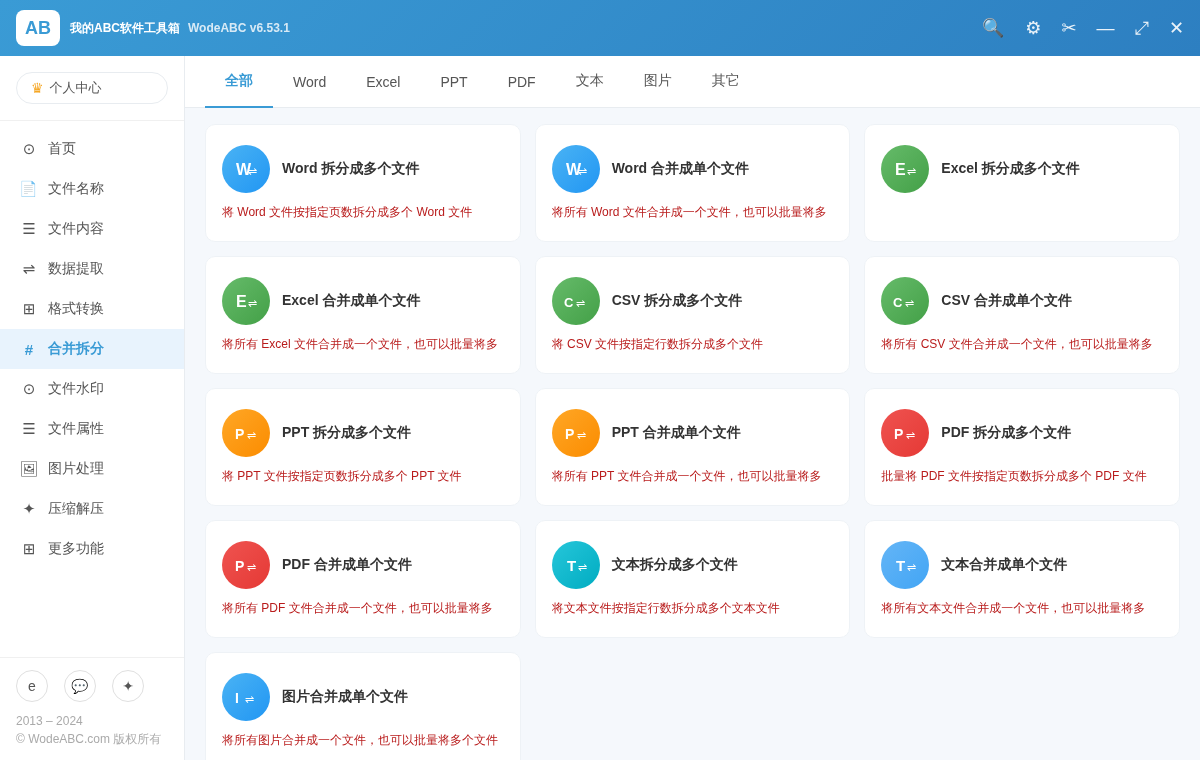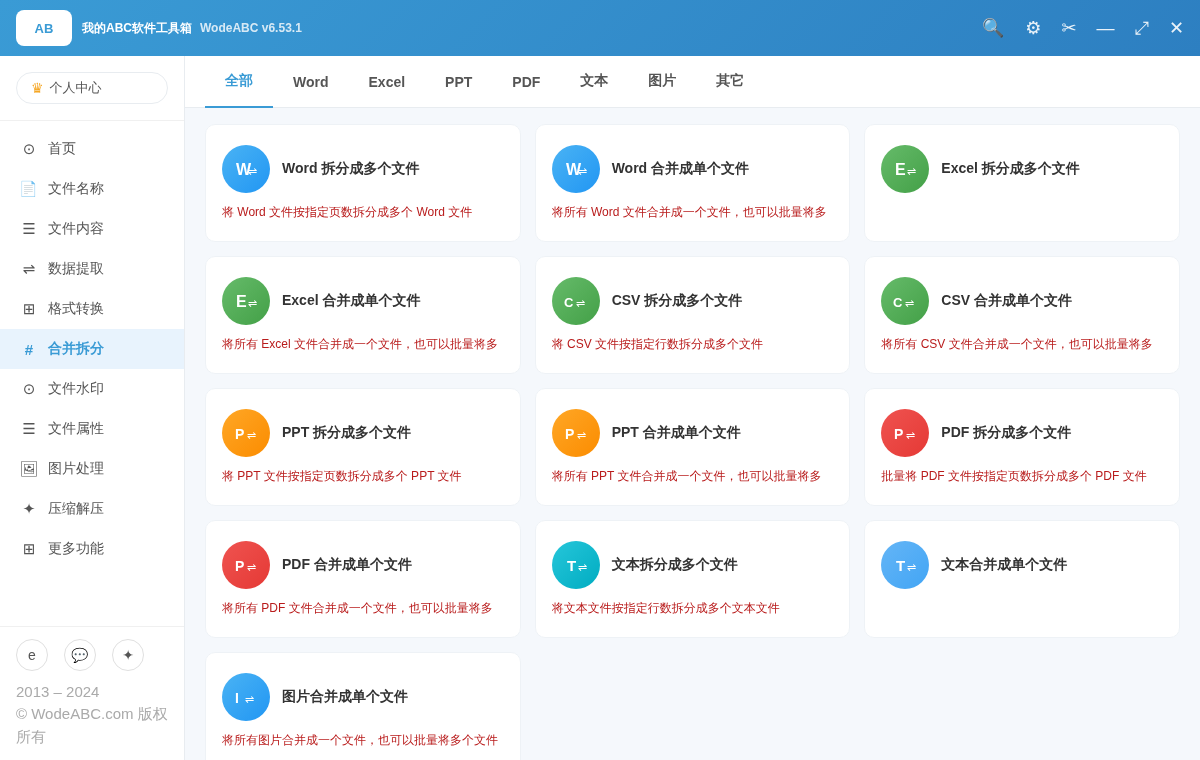--- a/index.html
+++ b/index.html
@@ -9,25 +9,25 @@
     .titlebar {
       background: linear-gradient(135deg, #3a9bd5, #2d7fc1);
       height: 56px;
       display: flex;
       align-items: center;
       padding: 0 16px;
       color: white;
       flex-shrink: 0;
     }
     .titlebar-logo {
-      width: 56px; height: 36px;
+      width: 44px; height: 36px;
       background: white;
       border-radius: 8px;
       display: flex; align-items: center; justify-content: center;
-      font-weight: bold; font-size: 13px;
+      font-weight: bold; font-size: 18px;
       color: #3a9bd5;
       margin-right: 10px;
       flex-shrink: 0;
     }
     .titlebar-title {
       font-size: 12px;
       font-weight: bold;
       margin-right: 8px;
     }
     .titlebar-version {
@@ -117,21 +117,21 @@
     .footer-icon {
       width: 32px; height: 32px;
       border-radius: 50%;
       border: 1px solid #e0e0e0;
       display: flex; align-items: center; justify-content: center;
       font-size: 14px;
       cursor: pointer;
       color: #555;
     }
     .sidebar-copyright {
-      font-size: 15px;
+      font-size: 12px;
       color: #aaa;
       line-height: 1.5;
     }
 
     
     .content-area {
       flex: 1;
       display: flex;
       flex-direction: column;
       background: #f5f8fc;
@@ -147,21 +147,20 @@
       border-bottom: 1px solid #e8ecf0;
       flex-shrink: 0;
     }
     .tab {
       padding: 16px 20px;
       font-size: 14px;
       color: #555;
       cursor: pointer;
       border-bottom: 2px solid transparent;
       margin-bottom: -1px;
-      font-weight: bold;
     }
     .tab.active {
       color: #3a9bd5;
       border-bottom: 2px solid #3a9bd5;
       font-weight: bold;
     }
 
     
     .cards-grid {
       flex: 1;
@@ -468,20 +467,21 @@
       <div class="card">
         <div class="card-header">
           <div class="card-icon icon-light-blue">
             <svg width="28" height="28" viewBox="0 0 28 28" fill="none">
               <text x="5" y="20" font-size="15" fill="white" font-weight="bold">T</text>
               <text x="16" y="20" font-size="11" fill="white">⇌</text>
             </svg>
           </div>
           <span class="card-title">文本合并成单个文件</span>
         </div>
+        <div class="card-desc">将所有文本文件合并成一个文件，也可以批量将多</div>
       </div>
 
       <div class="card">
         <div class="card-header">
           <div class="card-icon icon-blue">
             <svg width="28" height="28" viewBox="0 0 28 28" fill="none">
               <text x="3" y="20" font-size="14" fill="white" font-weight="bold">I</text>
               <text x="13" y="20" font-size="11" fill="white">⇌</text>
             </svg>
           </div>

